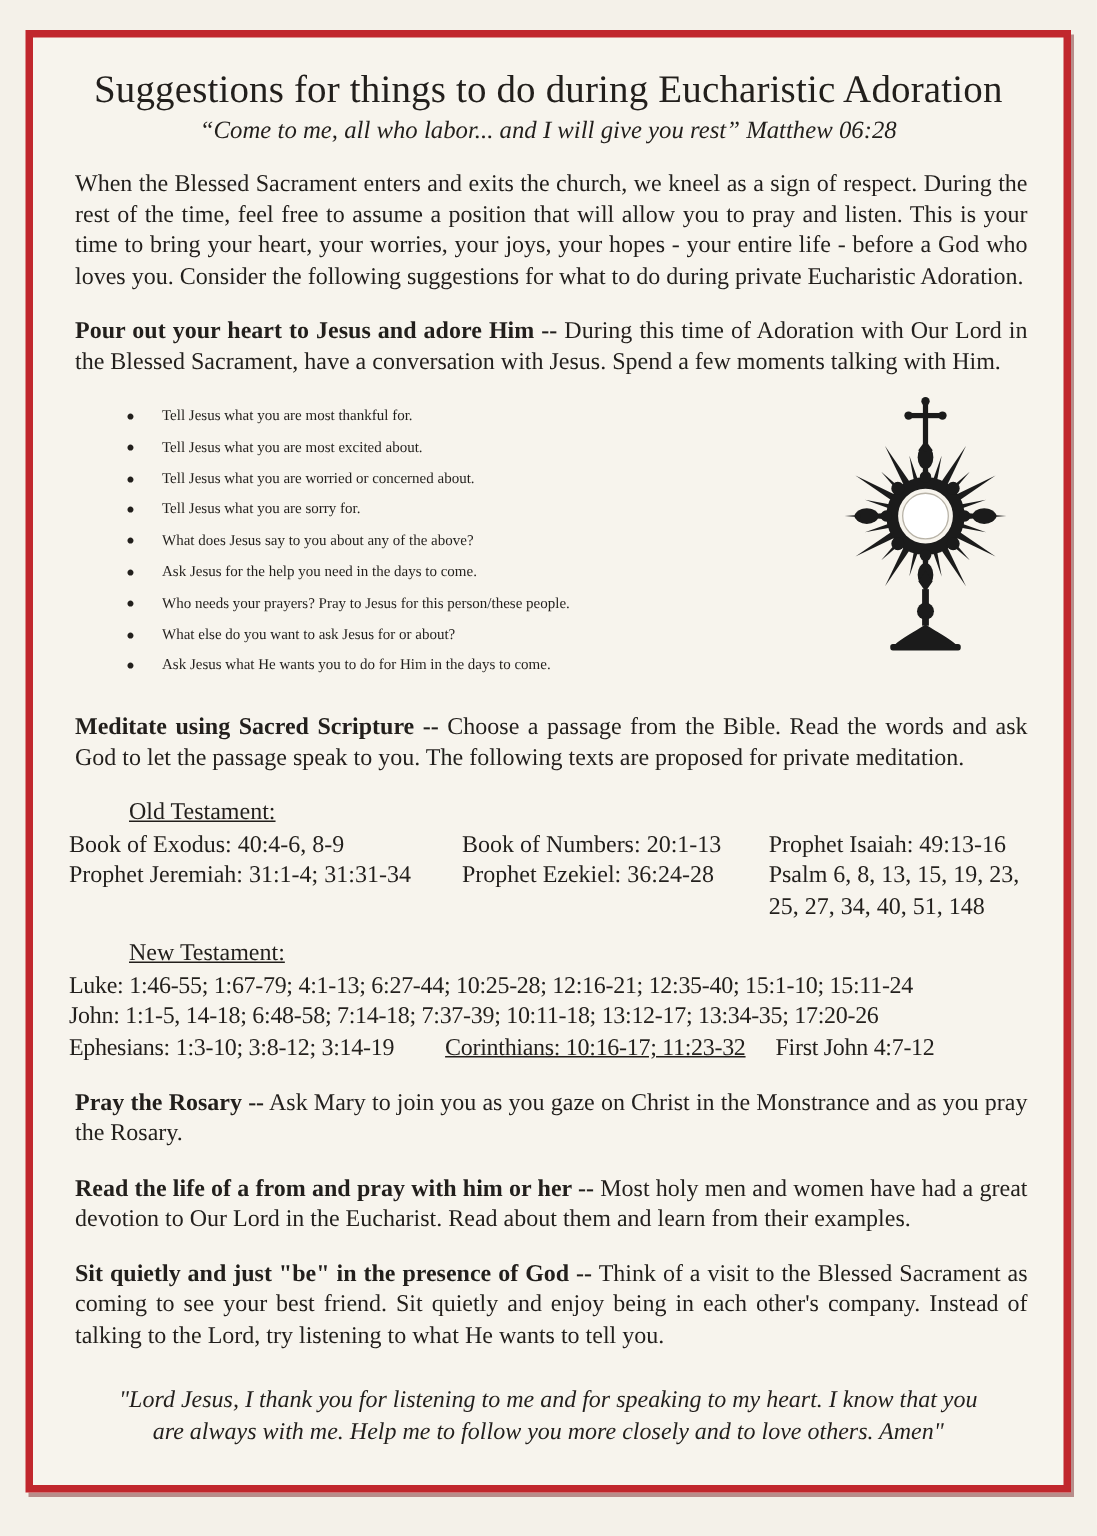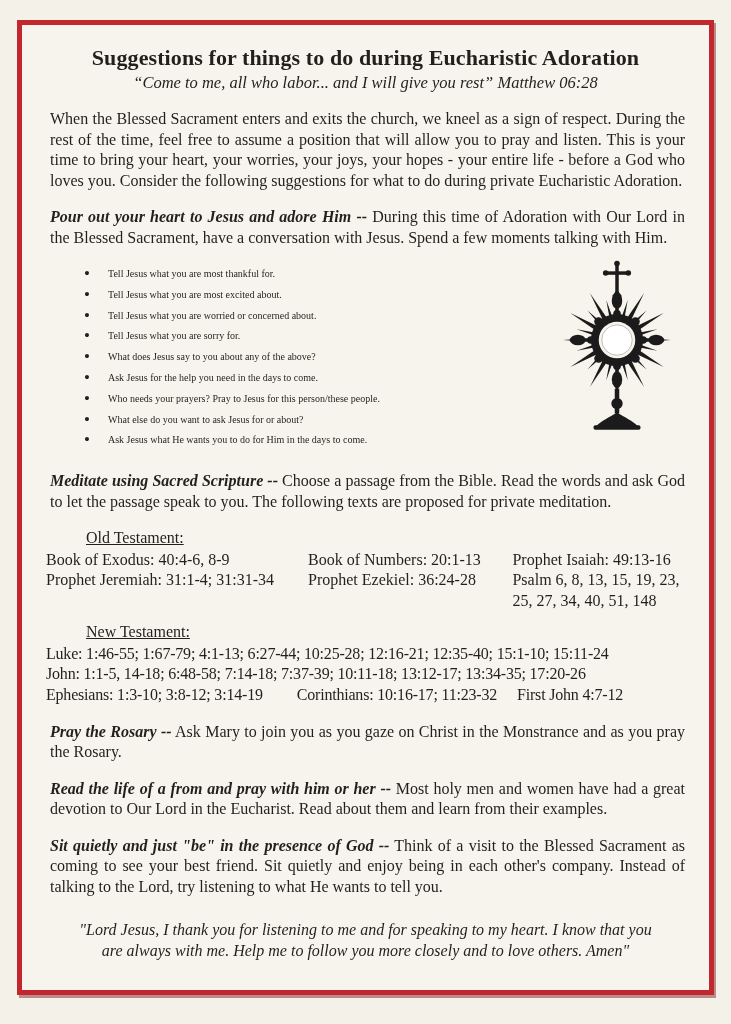--- a/index.html
+++ b/index.html
@@ -22,38 +22,38 @@
   .frame {
     position: absolute;
     left: 17px; top: 20px; right: 17px; bottom: 29px;
     border: 5px solid var(--red);
     box-shadow: 2px 3px 0 rgba(110, 20, 22, 0.45);
     background: var(--paper);
     padding: 18px 24px 10px 24px;
   }
   .title {
     text-align: center;
-    font-size: 22px;
-    font-weight: bold;
+    font-size: 26px;
+    font-weight: normal;
     letter-spacing: 0.1px;
     margin: 2px 0 2px 0;
   }
   .subtitle {
     text-align: center;
     font-style: italic;
     font-size: 16.5px;
     margin: 0 0 16px 0;
   }
   p.body-par {
     font-size: 16px;
     line-height: 20.5px;
     text-align: justify;
     margin: 0 0 16px 4px;
   }
-  .lead { font-weight: bold; font-style: italic; }
+  .lead { font-weight: bold; }
   .bullets {
     list-style: none;
     margin: 0 0 20px 0;
     padding: 0 0 0 62px;
     font-size: 10px;
     line-height: 20.8px;
   }
   .bullets li { position: relative; }
   .bullets li::before {
     content: "\2022";
@@ -76,21 +76,21 @@
   }
   .ot-grid {
     display: grid;
     grid-template-columns: 41% 32% 27%;
     margin: 0 0 10px 0;
   }
   .ot-col .line { white-space: nowrap; line-height: 20.8px; }
   .nt-lines { margin: 0 0 16px 0; }
   .nt-lines .line { white-space: nowrap; line-height: 20.8px; letter-spacing: -0.2px; }
   .nt-last { display: flex; line-height: 20.8px; letter-spacing: -0.2px; }
-  .nt-last .seg2 { margin-left: 34px; }
+  .nt-last .seg2 { margin-left: 34px; text-decoration: underline; }
   .nt-last .seg3 { margin-left: 20px; }
   .prayer {
     font-style: italic;
     font-size: 16px;
     line-height: 21px;
     text-align: center;
     max-width: 592px;
     margin: 22px auto 0 auto;
   }
   .clearfix::after { content: ""; display: block; clear: both; }

